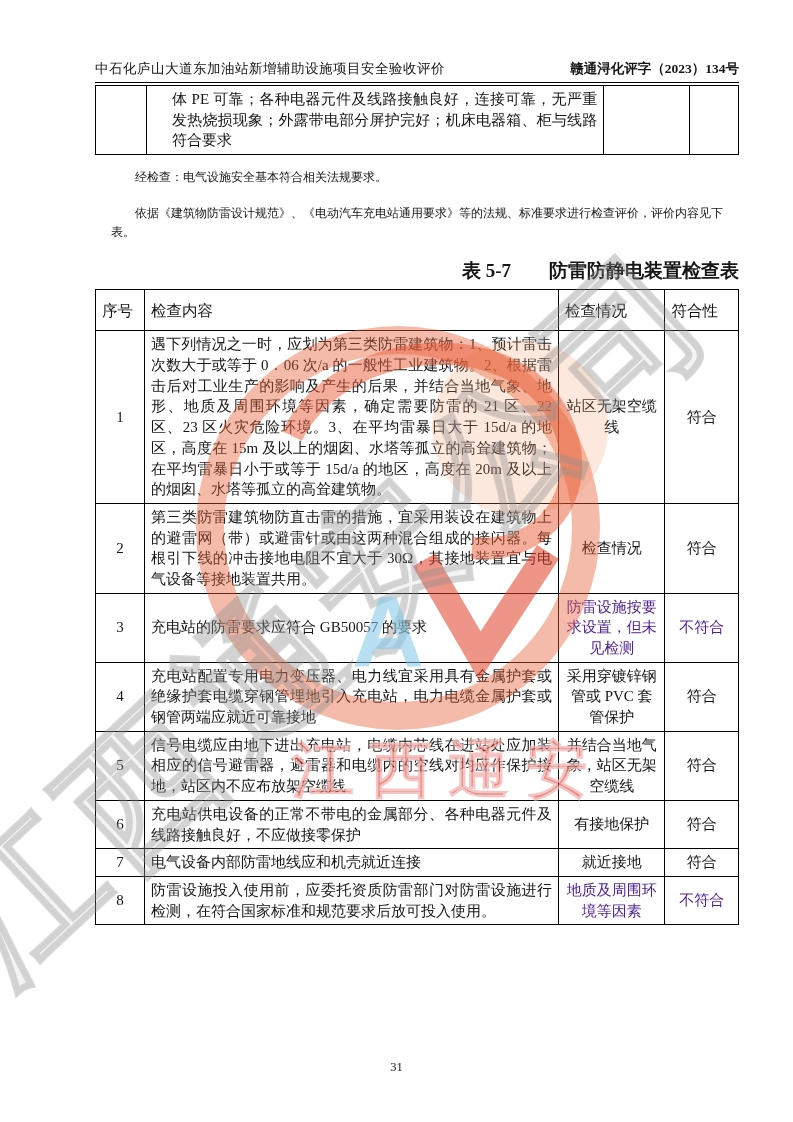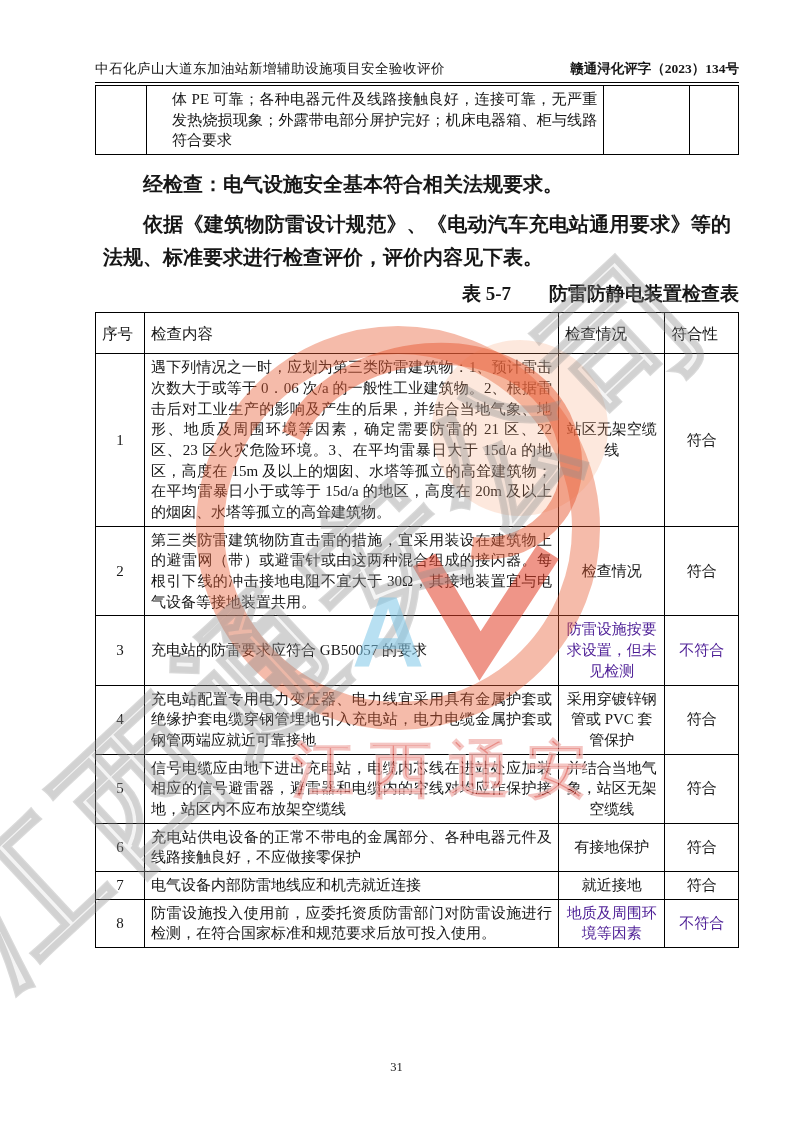--- a/index.html
+++ b/index.html
@@ -32,21 +32,21 @@
   .cont-col-content{width:448px;}
   .cont-col-situation{width:84px;}
   .cont-col-conf{width:48px;}
   .c{text-align:center;}
   .j{text-align:justify;}
   th{font-weight:normal;text-align:left;height:34px;font-size:15.5px;}
   .red{color:#4c1d95;}
   .main-table td.cell-situation,.main-table td.cell-conf{text-align:center;}
 
   
-  .para{font-size:20px;line-height:1.62;text-align:justify;margin:8px;font-weight:bold;}
+  .para{font-size:12px;line-height:1.62;text-align:justify;margin:16px;}
   .indent{text-indent:2em;}
   .note{margin-top:13px;}
   .sec-heading{margin-top:16px;margin-bottom:10px;font-size:20.5px;font-weight:bold;
                text-indent:2em;letter-spacing:1px;}
   .caption{margin-top:8px;margin-bottom:5px;text-align:right;font-size:19px;font-weight:bold;}
   .caption .gap{display:inline-block;width:2em;}
   .result{margin-top:10px;}
   .page-num{position:absolute;left:0;right:0;top:1060px;text-align:center;
             font-size:12.5px;z-index:2;}
 

